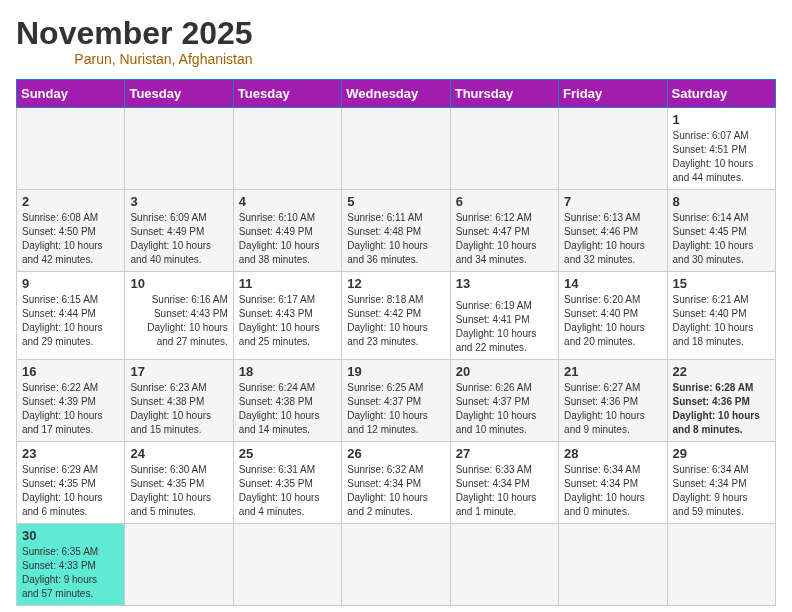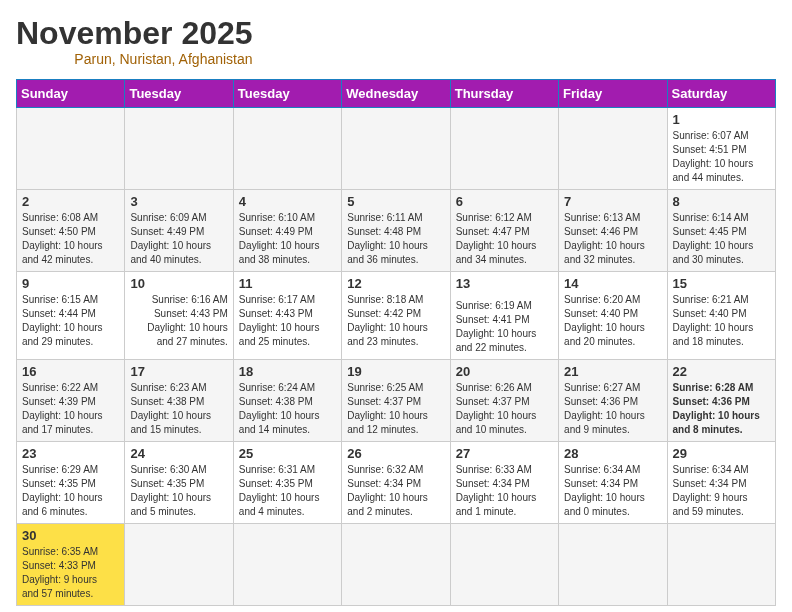--- a/index.html
+++ b/index.html
@@ -79,21 +79,21 @@
       color: #333;
       display: block;
       margin-bottom: 2px;
     }
     .day-info {
       font-size: 10px;
       color: #333;
       line-height: 1.4;
     }
     .last-row td {
-      background: #fde047;
+      background: #5eead4;
     }
     .row-bg td {
       background: #f5f5f5;
     }
     .row-white td {
       background: #fff;
     }
   </style>
 </head>
 <body>

